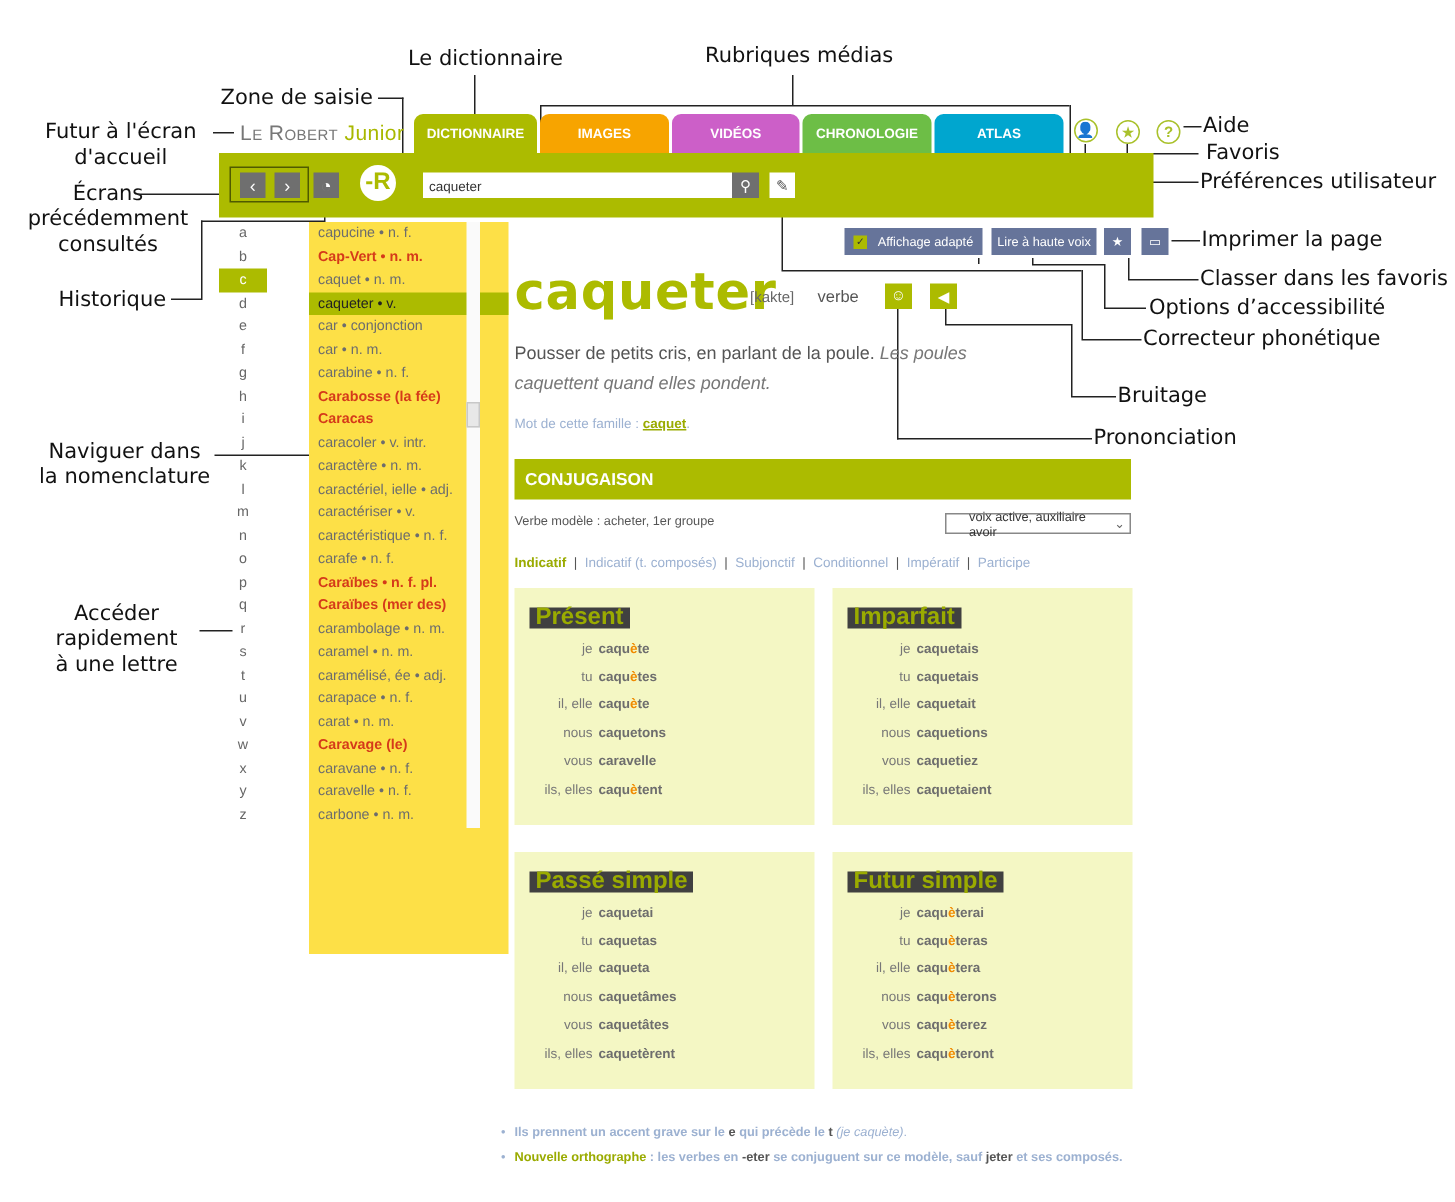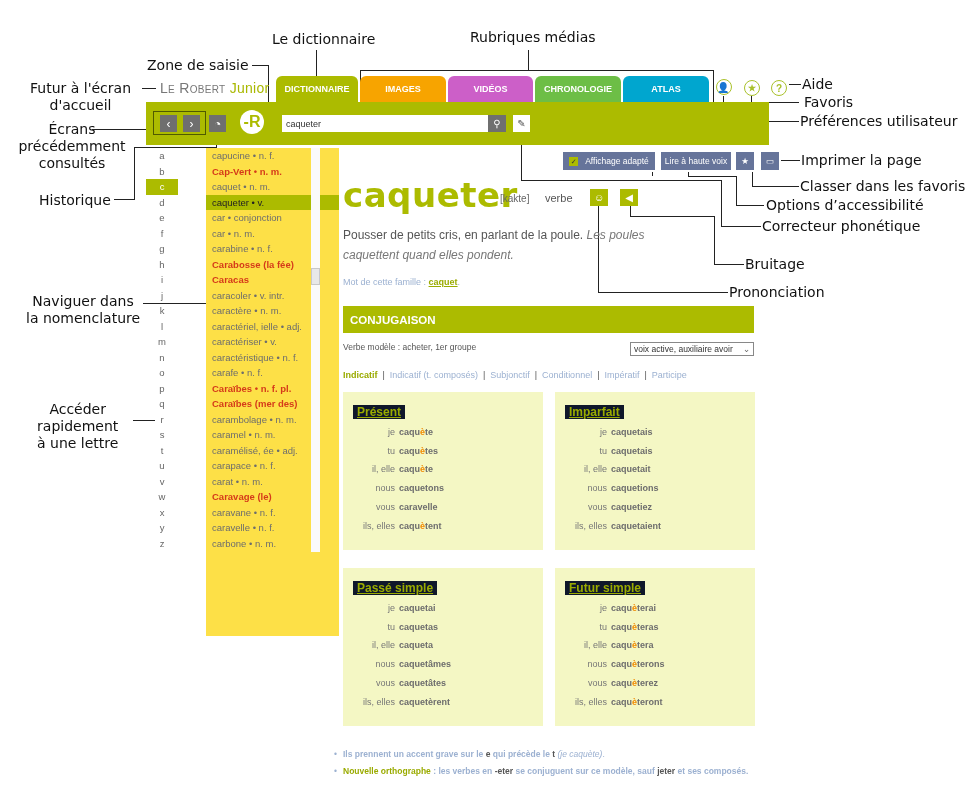--- a/index.html
+++ b/index.html
@@ -44,28 +44,28 @@
   .phon { left: 500px; top: 193px; font-size: 10px; color: #666; }
   .pos { left: 545px; top: 192px; font-size: 11px; color: #555; }
   .gbtn { position: absolute; top: 189px; width: 18px; height: 17px; background: #acbb00; color: #fff; font-size: 10px; display: flex; align-items: center; justify-content: center; }
   .def { left: 343px; top: 225px; width: 345px; font-size: 12px; color: #555; line-height: 20px; }
   .def .ex { font-style: italic; color: #777; }
   .family { left: 343px; top: 277px; font-size: 9px; color: #9cb1d1; }
   .family .lk { color: #9aab00; font-weight: bold; text-decoration: underline; }
 
   .conjhead { left: 343px; top: 306px; width: 411px; height: 27px; background: #acbb00; color: #fff; font-weight: bold; font-size: 11.5px; padding-left: 7px; display: flex; align-items: center; }
   .model { left: 343px; top: 342px; font-size: 8.5px; color: #555; }
-  .select { left: 630px; top: 342px; width: 124px; height: 14px; border: 1px solid #888; font-size: 8.5px; color: #333; padding-left: 3px; display: flex; align-items: center; justify-content: space-between; padding-right: 3px; }
+  .select { left: 630px; top: 342px; width: 124px; height: 14px; border: 1px solid #888; font-size: 8.5px; color: #333; padding-left: 15px; display: flex; align-items: center; justify-content: space-between; padding-right: 3px; }
   .moods { left: 343px; top: 370px; font-size: 9px; color: #9cb1d1; white-space: nowrap; }
   .moods .m { display: inline; }
   .moods .m.act { color: #9aab00; font-weight: bold; }
   .moods .sep { color: #555; margin: 0 5px; }
 
   .tense { position: absolute; width: 200px; height: 158px; background: #f4f7c4; }
-  .tname { position: absolute; left: 10px; top: 13px; background: #0f172a; color: #9aab00; font-weight: bold; font-size: 12px; padding: 0 4px; height: 14px; display: flex; align-items: center; text-decoration: underline; }
+  .tname { position: absolute; left: 10px; top: 13px; background: #404040; color: #9aab00; font-weight: bold; font-size: 16px; padding: 0 4px; height: 14px; display: flex; align-items: center; }
   .row { position: absolute; left: 0; width: 200px; height: 14px; font-size: 9px; }
   .pron { position: absolute; right: 148px; color: #777; text-align: right; white-space: nowrap; }
   .form { position: absolute; left: 56px; color: #6d6d6d; font-weight: bold; white-space: nowrap; }
   .form .acc { color: #f08a00; }
 
   .notes { left: 343px; top: 746px; font-size: 8.5px; color: #9cb1d1; line-height: 17px; }
   .notes b.dk { color: #555; }
   .notes .gr { color: #9aab00; font-weight: bold; }
   .notes i { color: #9cb1d1; }
   .bul { position: absolute; left: -9px; color: #9cb1d1; }

